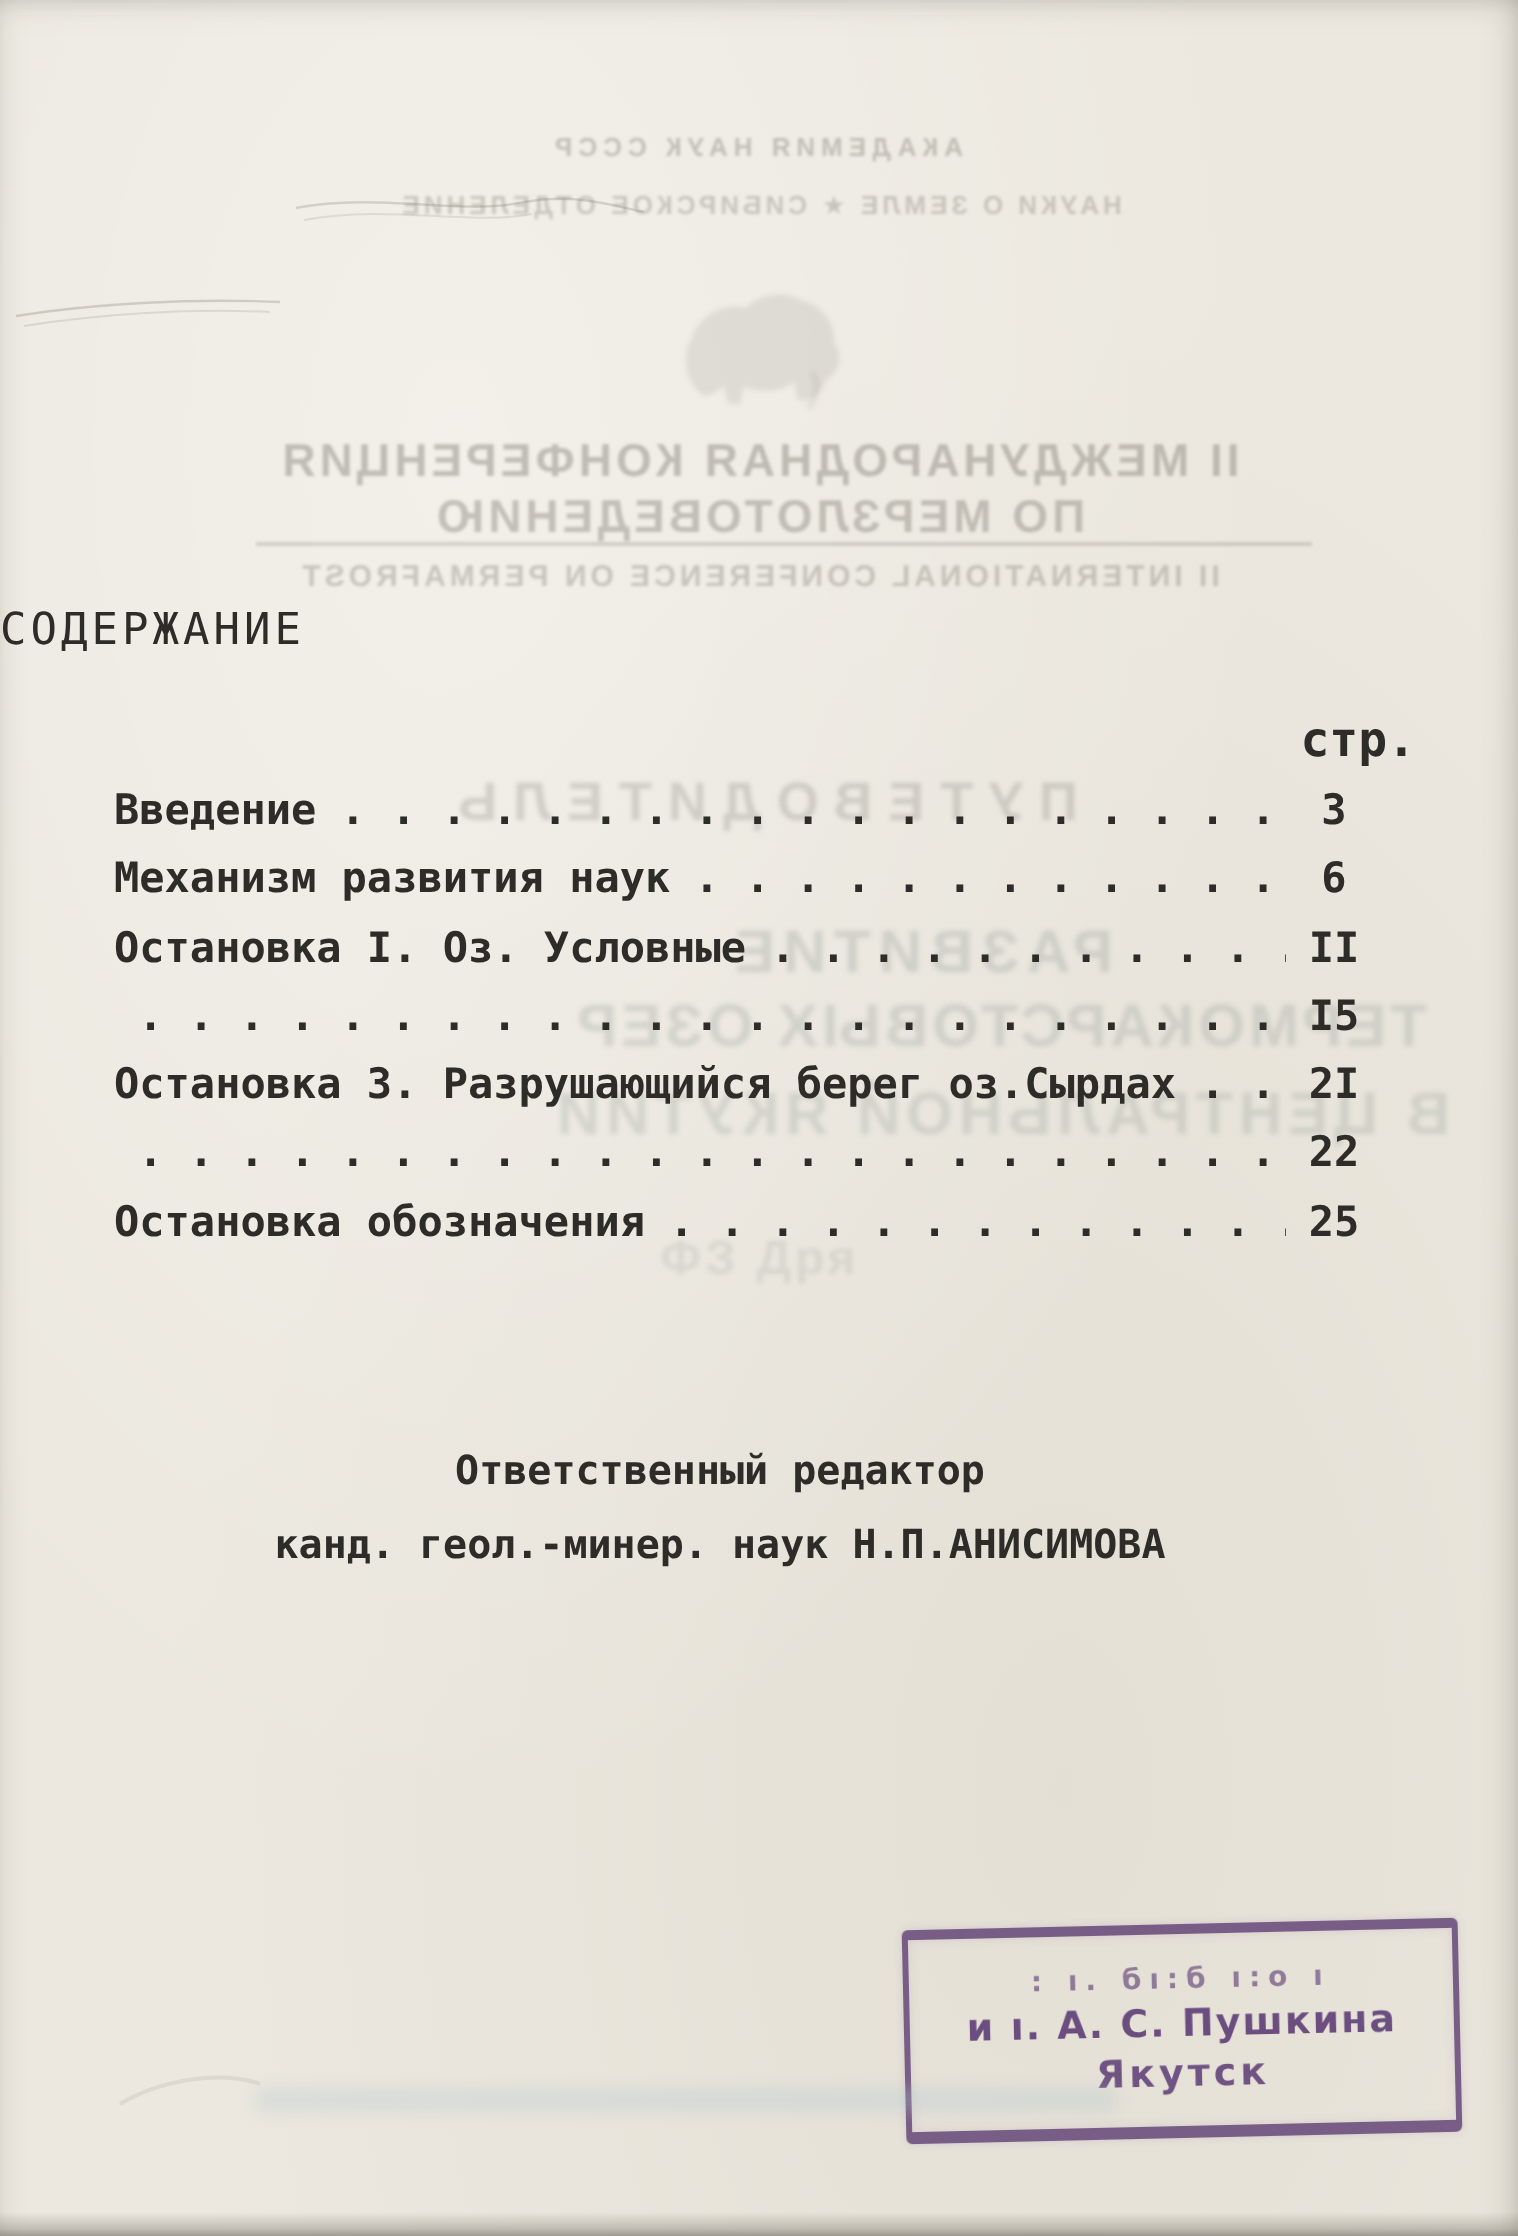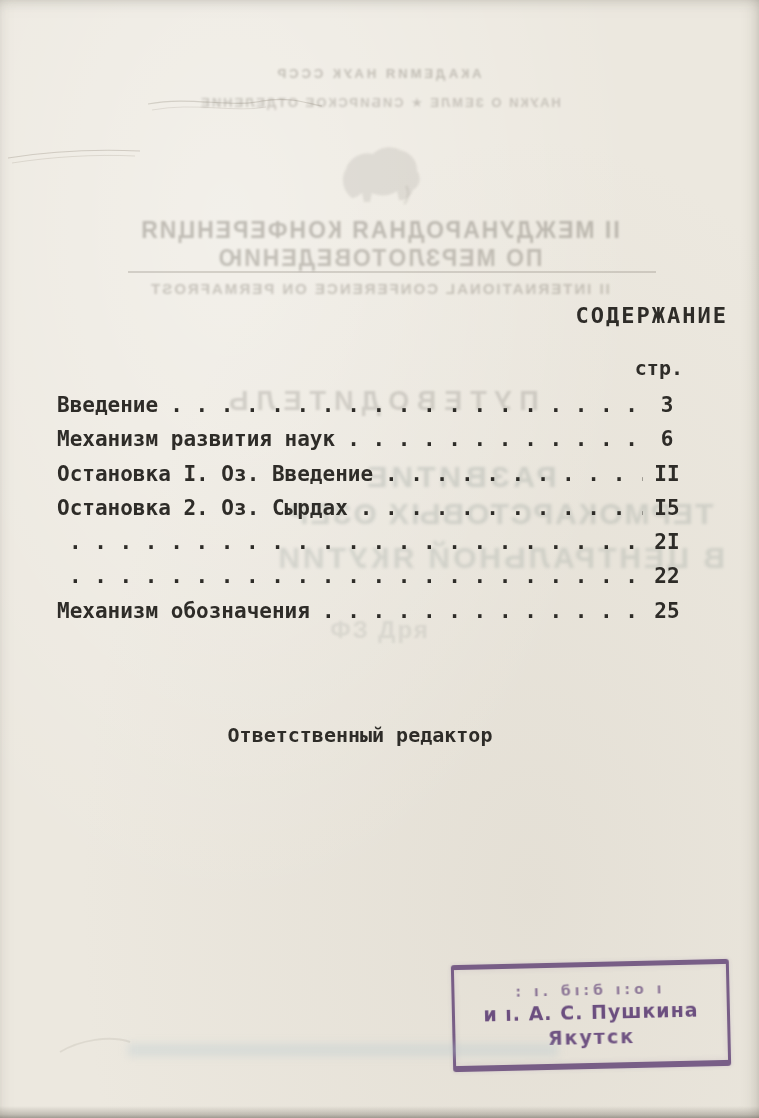--- a/index.html
+++ b/index.html
@@ -33,23 +33,23 @@
   .b-rule { top:271px; left:128px; width:528px; height:2px; background:rgba(140,133,122,0.30); filter:blur(0.7px); }
   .b-conf3 { top:280px; left:0; width:759px; font-size:15px; letter-spacing:2px; color:rgba(128,122,112,0.36); }
   .b-guide { top:386px; left:100px; width:560px; font-size:27px; letter-spacing:8px; color:rgba(138,136,128,0.30); filter:blur(1.1px); }
   .b-t1 { top:460px; left:340px; width:240px; font-size:30px; letter-spacing:4px; color:rgba(152,162,155,0.34); filter:blur(1.4px); }
   .b-t2 { top:497px; left:280px; width:440px; font-size:30px; letter-spacing:2px; color:rgba(152,162,155,0.32); filter:blur(1.4px); }
   .b-t3 { top:541px; left:295px; width:430px; font-size:30px; letter-spacing:3px; color:rgba(152,162,155,0.30); filter:blur(1.4px); }
   .b-small { top:616px; left:295px; width:170px; font-size:24px; letter-spacing:2px; color:rgba(138,144,138,0.18); filter:blur(1px); }
   .mammoth { top:146px; left:336px; width:92px; height:62px; filter:blur(1.2px); opacity:0.8; }
 
   
-  .heading { top:303px; left:0; width:728px; text-align:right;
-             font-size:22px; font-weight:bold; letter-spacing:2px; }
-  .pagecol { top:356px; right:76px; font-size:20px; font-weight:600; }
+  .heading { top:303px; left:0; width:728px; text-align:left;
+             font-size:22px; font-weight:normal; letter-spacing:2px; }
+  .pagecol { top:356px; right:51px; font-size:24px; font-weight:600; }
   .toc { top:388px; left:57px; width:634px; }
   .toc-row { display:flex; align-items:center; line-height:34.3px; font-size:21px; font-weight:600; }
   .toc-title { white-space:nowrap; }
   .toc-leader { flex:1; overflow:hidden; white-space:nowrap; padding:0 6px 0 12px; }
   .toc-page { width:48px; text-align:center; white-space:nowrap; }
   .editor { top:723px; left:0; width:720px; text-align:center; font-size:20px; font-weight:600; }
   .editor .role { margin-bottom:13px; }
 
   
   .stamp {
@@ -100,46 +100,47 @@
         <span class="toc-title">Введение</span>
         <span class="toc-leader">. . . . . . . . . . . . . . . . . . . . . . . . . . . . . . . .</span>
         <span class="toc-page">3</span>
       </div>
       <div class="toc-row">
         <span class="toc-title">Механизм развития наук</span>
         <span class="toc-leader">. . . . . . . . . . . . . . . . . . . . . . . . . . . . . . . .</span>
         <span class="toc-page">6</span>
       </div>
       <div class="toc-row">
-        <span class="toc-title">Остановка I. Оз. Введение</span>
+        <span class="toc-title">Остановка I. Оз. Условные</span>
         <span class="toc-leader">. . . . . . . . . . . . . . . . . . . . . . . . . . . . . . . .</span>
         <span class="toc-page">II</span>
       </div>
       <div class="toc-row">
-        <span class="toc-title">Остановка 2. Оз. Сырдах</span>
         <span class="toc-leader">. . . . . . . . . . . . . . . . . . . . . . . . . . . . . . . .</span>
         <span class="toc-page">I5</span>
       </div>
       <div class="toc-row">
+        <span class="toc-title">Остановка 3. Разрушающийся берег оз.Сырдах</span>
         <span class="toc-leader">. . . . . . . . . . . . . . . . . . . . . . . . . . . . . . . .</span>
         <span class="toc-page">2I</span>
       </div>
       <div class="toc-row">
         <span class="toc-leader">. . . . . . . . . . . . . . . . . . . . . . . . . . . . . . . .</span>
         <span class="toc-page">22</span>
       </div>
       <div class="toc-row">
-        <span class="toc-title">Механизм обозначения</span>
+        <span class="toc-title">Остановка обозначения</span>
         <span class="toc-leader">. . . . . . . . . . . . . . . . . . . . . . . . . . . . . . . .</span>
         <span class="toc-page">25</span>
       </div>
     </div>
 
   <div class="abs editor">
     <div class="role">Ответственный редактор</div>
+    <div>канд. геол.-минер. наук  Н.П.АНИСИМОВА</div>
   </div>
 
   <div class="abs stamp">
     <div class="s1">:    ı. бı:б ı:о    ı</div>
     <div class="s2">и ı.  А. С. Пушкина</div>
     <div class="s3">Якутск</div>
   </div>
 
   <div class="abs blue-smudge"></div>
 

